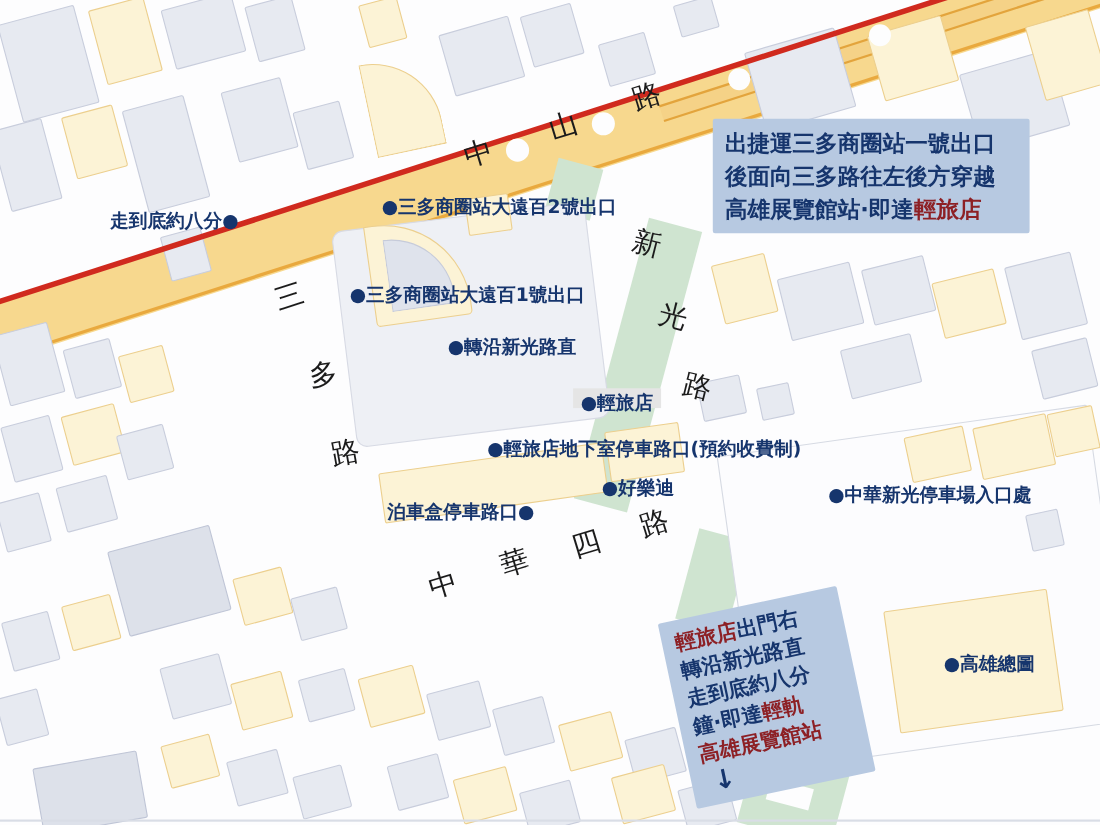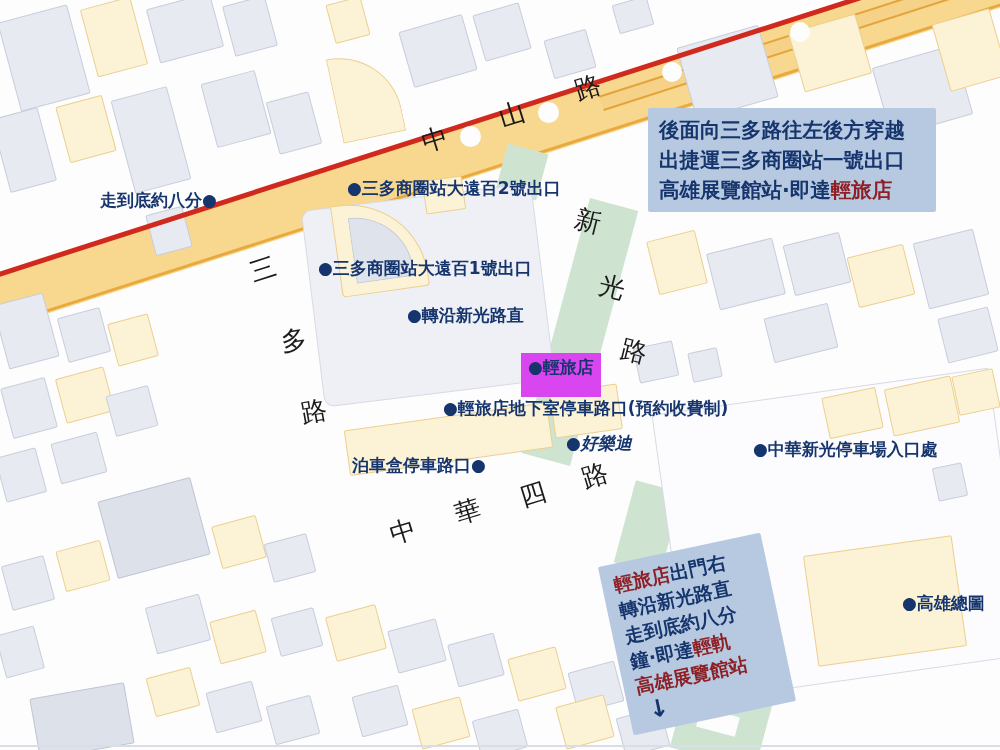--- a/index.html
+++ b/index.html
@@ -13,22 +13,22 @@
   .lotw{background:#fcfcfe;border:1.5px solid #d6dae3;}
   .green{position:absolute;background:#cfe4d0;}
   .road{position:absolute;background:#f7d88e;}
   .rail{position:absolute;background:#d02a1e;}
   .lane{position:absolute;background:#e9a93e;}
   .notch{position:absolute;background:#fdfdfe;border-radius:50%;}
   .marker{position:absolute;color:#16356d;font-weight:bold;font-size:17px;white-space:nowrap;z-index:6;letter-spacing:0;}
   .schar{position:absolute;font-size:26px;color:#1b1b1b;z-index:5;}
   .note{position:absolute;background:#b7c9e1;color:#16356d;font-weight:bold;z-index:8;border-radius:2px;}
   .red{color:#8d2025;}
-  .badge{position:absolute;background:#d946ef;color:#16356d;font-weight:bold;font-size:17px;
-         line-height:29px;height:44px;padding:0 7px;white-space:nowrap;z-index:7;}
+  .badge{position:absolute;background:#e5e5e5;color:#16356d;font-weight:bold;font-size:17px;
+         line-height:29px;height:18px;padding:0 7px;white-space:nowrap;z-index:7;}
   .edgeline{position:absolute;left:0;top:745px;width:1000px;height:2px;background:#d9dde6;}
 </style>
 </head>
 <body>
 
 <div id="map">
 
   <div class="road" style="left:-75px;top:115px;width:1150px;height:52px;transform:rotate(-17.8deg);"></div>
   <div class="lane" style="left:-75px;top:164px;width:1150px;height:3px;transform:rotate(-17.8deg);"></div>
   <div class="road" style="left:590px;top:22px;width:480px;height:12px;transform:rotate(-17.8deg);background:#f5d287;border-top:2px solid #e3a43c;border-bottom:2px solid #e3a43c;"></div>
@@ -141,29 +141,29 @@
   <span class="schar" style="left:455px;top:494px;transform:rotate(-17deg);">華</span>
   <span class="schar" style="left:520px;top:477px;transform:rotate(-17deg);">四</span>
   <span class="schar" style="left:582px;top:458px;transform:rotate(-17deg);">路</span>
 
   <span class="marker" style="left:100px;top:189px;">走到底約八分●</span>
   <span class="marker" style="left:347px;top:177px;">●三多商圈站大遠百2號出口</span>
   <span class="marker" style="left:318px;top:257px;">●三多商圈站大遠百1號出口</span>
   <span class="marker" style="left:407px;top:304px;">●轉沿新光路直</span>
   <span class="marker" style="left:443px;top:397px;">●輕旅店地下室停車路口(預約收費制)</span>
   <span class="marker" style="left:352px;top:437px;margin-top:17px;">泊車盒停車路口●</span>
-  <span class="marker" style="left:566px;top:432px;font-style:italic;">●好樂迪</span>
+  <span class="marker" style="left:547px;top:432px;">●好樂迪</span>
   <span class="marker" style="left:753px;top:438px;">●中華新光停車場入口處</span>
-  <span class="marker" style="left:902px;top:592px;">●高雄總圖</span>
+  <span class="marker" style="left:858px;top:592px;">●高雄總圖</span>
 
   <div class="badge" style="left:521px;top:353px;">●輕旅店</div>
 
   <div class="note" style="left:648px;top:108px;width:266px;padding:7px 11px;font-size:20.5px;line-height:30px;">
+    <div>出捷運三多商圈站一號出口</div>
     <div>後面向三多路往左後方穿越</div>
-    <div>出捷運三多商圈站一號出口</div>
     <div><span>高雄展覽館站·即達</span><span class="red">輕旅店</span></div>
   </div>
 
   <div class="note" style="left:614px;top:548px;width:142px;padding:8px 12px;font-size:19px;line-height:26px;transform:rotate(-12deg);">
     <div><span class="red">輕旅店</span><span>出門右</span></div>
     <div>轉沿新光路直</div>
     <div>走到底約八分</div>
     <div><span>鐘·即達</span><span class="red">輕軌</span></div>
     <div class="red">高雄展覽館站</div>
     <div style="font-size:24px;line-height:26px;margin-left:8px;color:#16356d;">↓</div>

